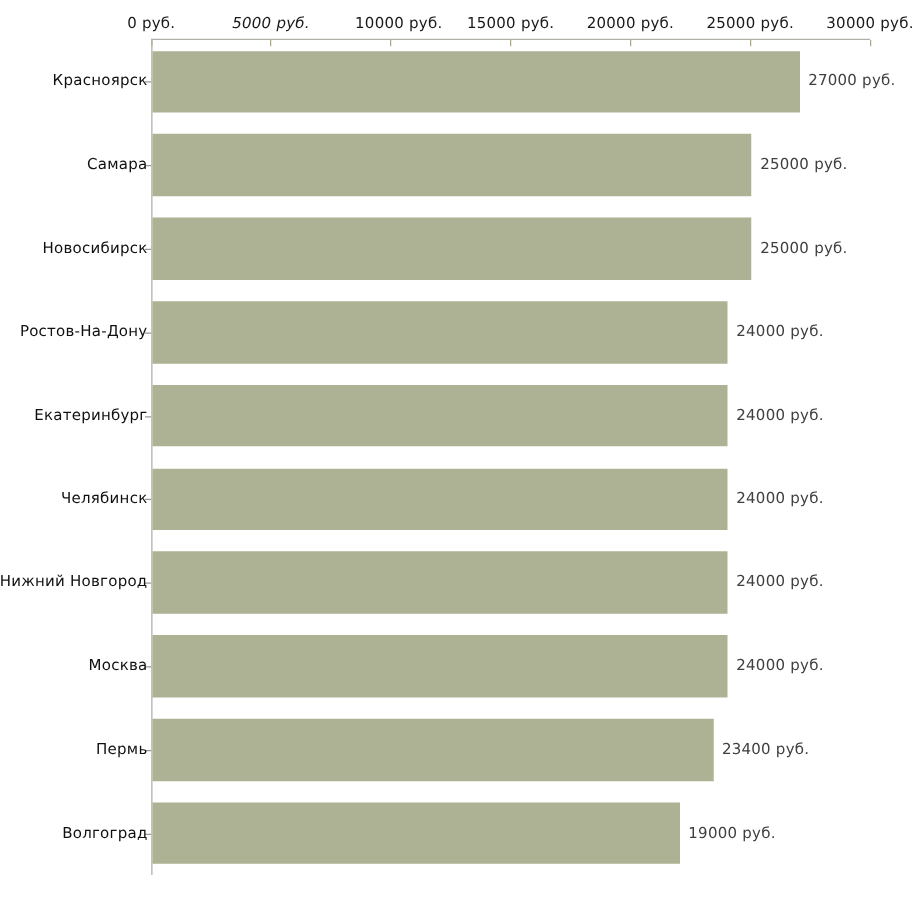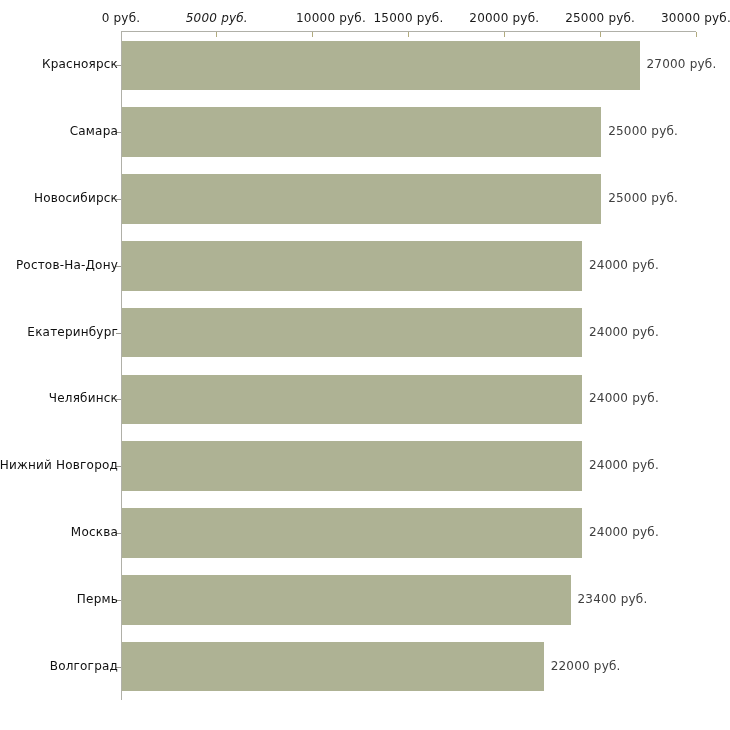--- a/index.html
+++ b/index.html
@@ -91,21 +91,21 @@
 <body>
 
 <div id="chart-root">
 
   <div id="x-axis-ticks">
       <div class="x-tick" style="left: 120.5px;"></div>
       <div class="x-tick-label" style="left: 121px;">0 руб.</div>
       <div class="x-tick" style="left: 216.333px;"></div>
       <div class="x-tick-label" style="left: 216.833px; font-style: italic;">5000 руб.</div>
       <div class="x-tick" style="left: 312.167px;"></div>
-      <div class="x-tick-label" style="left: 331px;">10000 руб.</div>
+      <div class="x-tick-label" style="left: 319px;">10000 руб.</div>
       <div class="x-tick" style="left: 408px;"></div>
       <div class="x-tick-label" style="left: 408.5px;">15000 руб.</div>
       <div class="x-tick" style="left: 503.833px;"></div>
       <div class="x-tick-label" style="left: 504.333px;">20000 руб.</div>
       <div class="x-tick" style="left: 599.667px;"></div>
       <div class="x-tick-label" style="left: 600.167px;">25000 руб.</div>
       <div class="x-tick" style="left: 695.5px;"></div>
       <div class="x-tick-label" style="left: 696px;">30000 руб.</div>
     </div>
   <div id="y-axis-ticks">
@@ -147,16 +147,16 @@
       <div class="cat-label" style="top: 458.2px;">Нижний Новгород</div>
       <div class="value-label" style="left: 589px; top: 458.2px;">24000 руб.</div>
       <div class="bar" title="Москва 24000 руб." style="top: 508.117px; height: 49.766px; width: 460px; background: rgb(174, 178, 148);"></div>
       <div class="cat-label" style="top: 525px;">Москва</div>
       <div class="value-label" style="left: 589px; top: 525px;">24000 руб.</div>
       <div class="bar" title="Пермь 23400 руб." style="top: 574.917px; height: 49.766px; width: 448.5px; background: rgb(174, 178, 148);"></div>
       <div class="cat-label" style="top: 591.8px;">Пермь</div>
       <div class="value-label" style="left: 577.5px; top: 591.8px;">23400 руб.</div>
       <div class="bar" title="Волгоград 22000 руб." style="top: 641.717px; height: 49.766px; width: 421.667px; background: rgb(174, 178, 148);"></div>
       <div class="cat-label" style="top: 658.6px;">Волгоград</div>
-      <div class="value-label" style="left: 550.667px; top: 658.6px;">22000 руб.</div>
+      <div class="value-label" style="left: 550.667px; top: 658.6px;">19000 руб.</div>
     </div>
 
 </div>
 
 </body></html>

